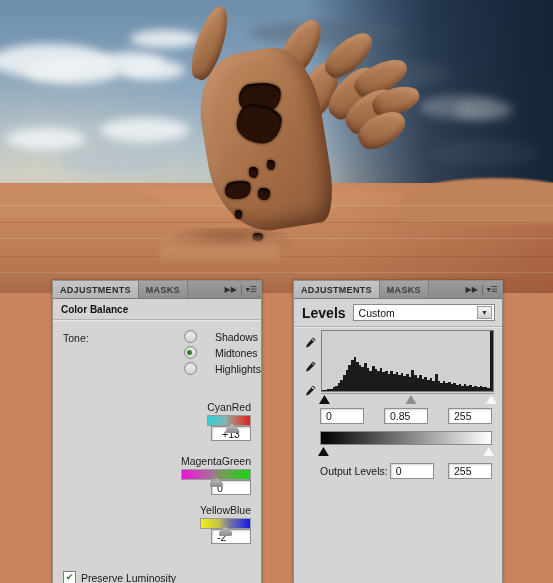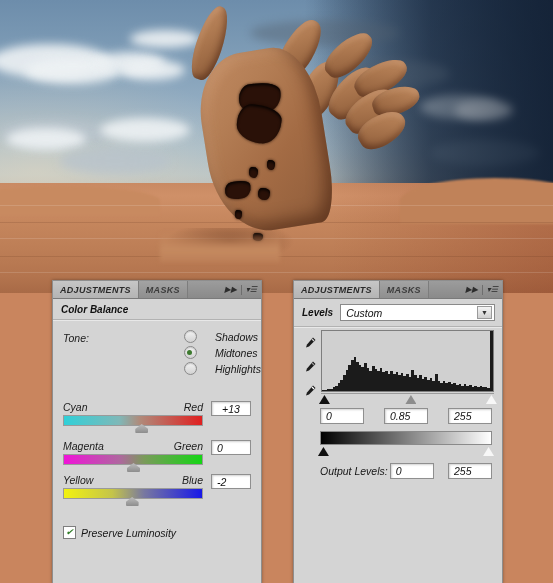--- a/index.html
+++ b/index.html
@@ -59,21 +59,20 @@
     background:linear-gradient(to bottom, rgba(199,138,98,0), #c58a60 60%, #bd8058 100%);filter:blur(2px);}
 
   
   .panel{
     position:absolute;
     background:#d4d4d4;
     border:1px solid #8e8e8e;
     border-bottom:none;
     font-size:11px;color:#1e1e1e;
     box-shadow:0 0 3px rgba(0,0,0,.35);
-    font-style:italic;
   }
   #panel-color-balance{left:52px;top:280px;width:208px;height:303px;}
   #panel-levels{left:293px;top:280px;width:208px;height:303px;}
 
   .tabbar{
     height:17px;background:linear-gradient(to bottom,#9e9e9e,#868686);
     display:flex;align-items:stretch;border-bottom:1px solid #7a7a7a;position:relative;
   }
   .tab{
     padding:0 7px;display:flex;align-items:center;justify-content:center;
@@ -100,21 +99,21 @@
   .radio{width:11px;height:11px;border-radius:50%;
     background:linear-gradient(to bottom,#f3f3f3,#d2d2d2);
     border:1px solid #8a8a8a;box-shadow:inset 0 1px 1px rgba(0,0,0,.18);
     position:relative;flex:none;}
   .radio.on::after{content:"";position:absolute;left:2.5px;top:2.5px;width:5px;height:5px;
     border-radius:50%;background:#3c7a2e;}
   .radiotext{font-size:10.5px;color:#161616;}
 
   
   .sliderblock{padding:0 10px;margin-top:4px;}
-  .slrow{display:flex;}
+  .slrow{display:flex;align-items:flex-end;flex-direction:column;}
   .slleft{flex:1;}
   .sllabels{display:flex;justify-content:space-between;font-size:10.5px;color:#1b1b1b;margin-bottom:2px;}
   .track{height:9px;border:1px solid #9a9a9a;position:relative;}
   .track.cr{background:linear-gradient(to right,#30d0d8,#7fb8b8 40%,#b08a7a 55%,#e02020);}
   .track.mg{background:linear-gradient(to right,#f012d8,#b066a0 40%,#7a9a5a 58%,#15d615);}
   .track.yb{background:linear-gradient(to right,#f2f210,#c4c44a 35%,#7878a0 58%,#1818e8);}
   .knob{position:absolute;top:8px;width:13px;height:9px;margin-left:-6px;
     background:linear-gradient(to bottom,#bdbdbd,#8d8d8d);
     clip-path:polygon(50% 0,100% 55%,100% 100%,0 100%,0 55%);
     border-radius:1px;}
@@ -127,21 +126,21 @@
   .numbox.c{justify-content:center;padding-left:0;}
 
   .checkrow{display:flex;align-items:center;gap:5px;padding:0 0 0 10px;margin-top:27px;}
   .chk{width:11px;height:11px;background:#fff;border:1px solid #7e7e7e;
     display:flex;align-items:center;justify-content:center;
     font-size:9px;color:#2b7a23;line-height:1;flex:none;}
   .chktext{font-size:10.5px;color:#161616;}
 
   
   .lvtop{display:flex;align-items:center;gap:7px;padding:5px 7px 5px 8px;}
-  .lvtitle{font-size:10px;font-weight:bold;color:#111;}
+  .lvtitle{font-size:14px;font-weight:bold;color:#111;}
   .select{
     flex:1;height:17px;background:#fff;border:1px solid #8a8a8a;
     display:flex;align-items:center;justify-content:space-between;
     padding:0 2px 0 5px;font-size:10.5px;color:#111;box-sizing:border-box;
   }
   .caret{
     width:15px;height:13px;background:linear-gradient(to bottom,#f4f4f4,#cfcfcf);
     border:1px solid #9a9a9a;display:flex;align-items:center;justify-content:center;
     font-size:7px;color:#333;box-sizing:border-box;
   }

